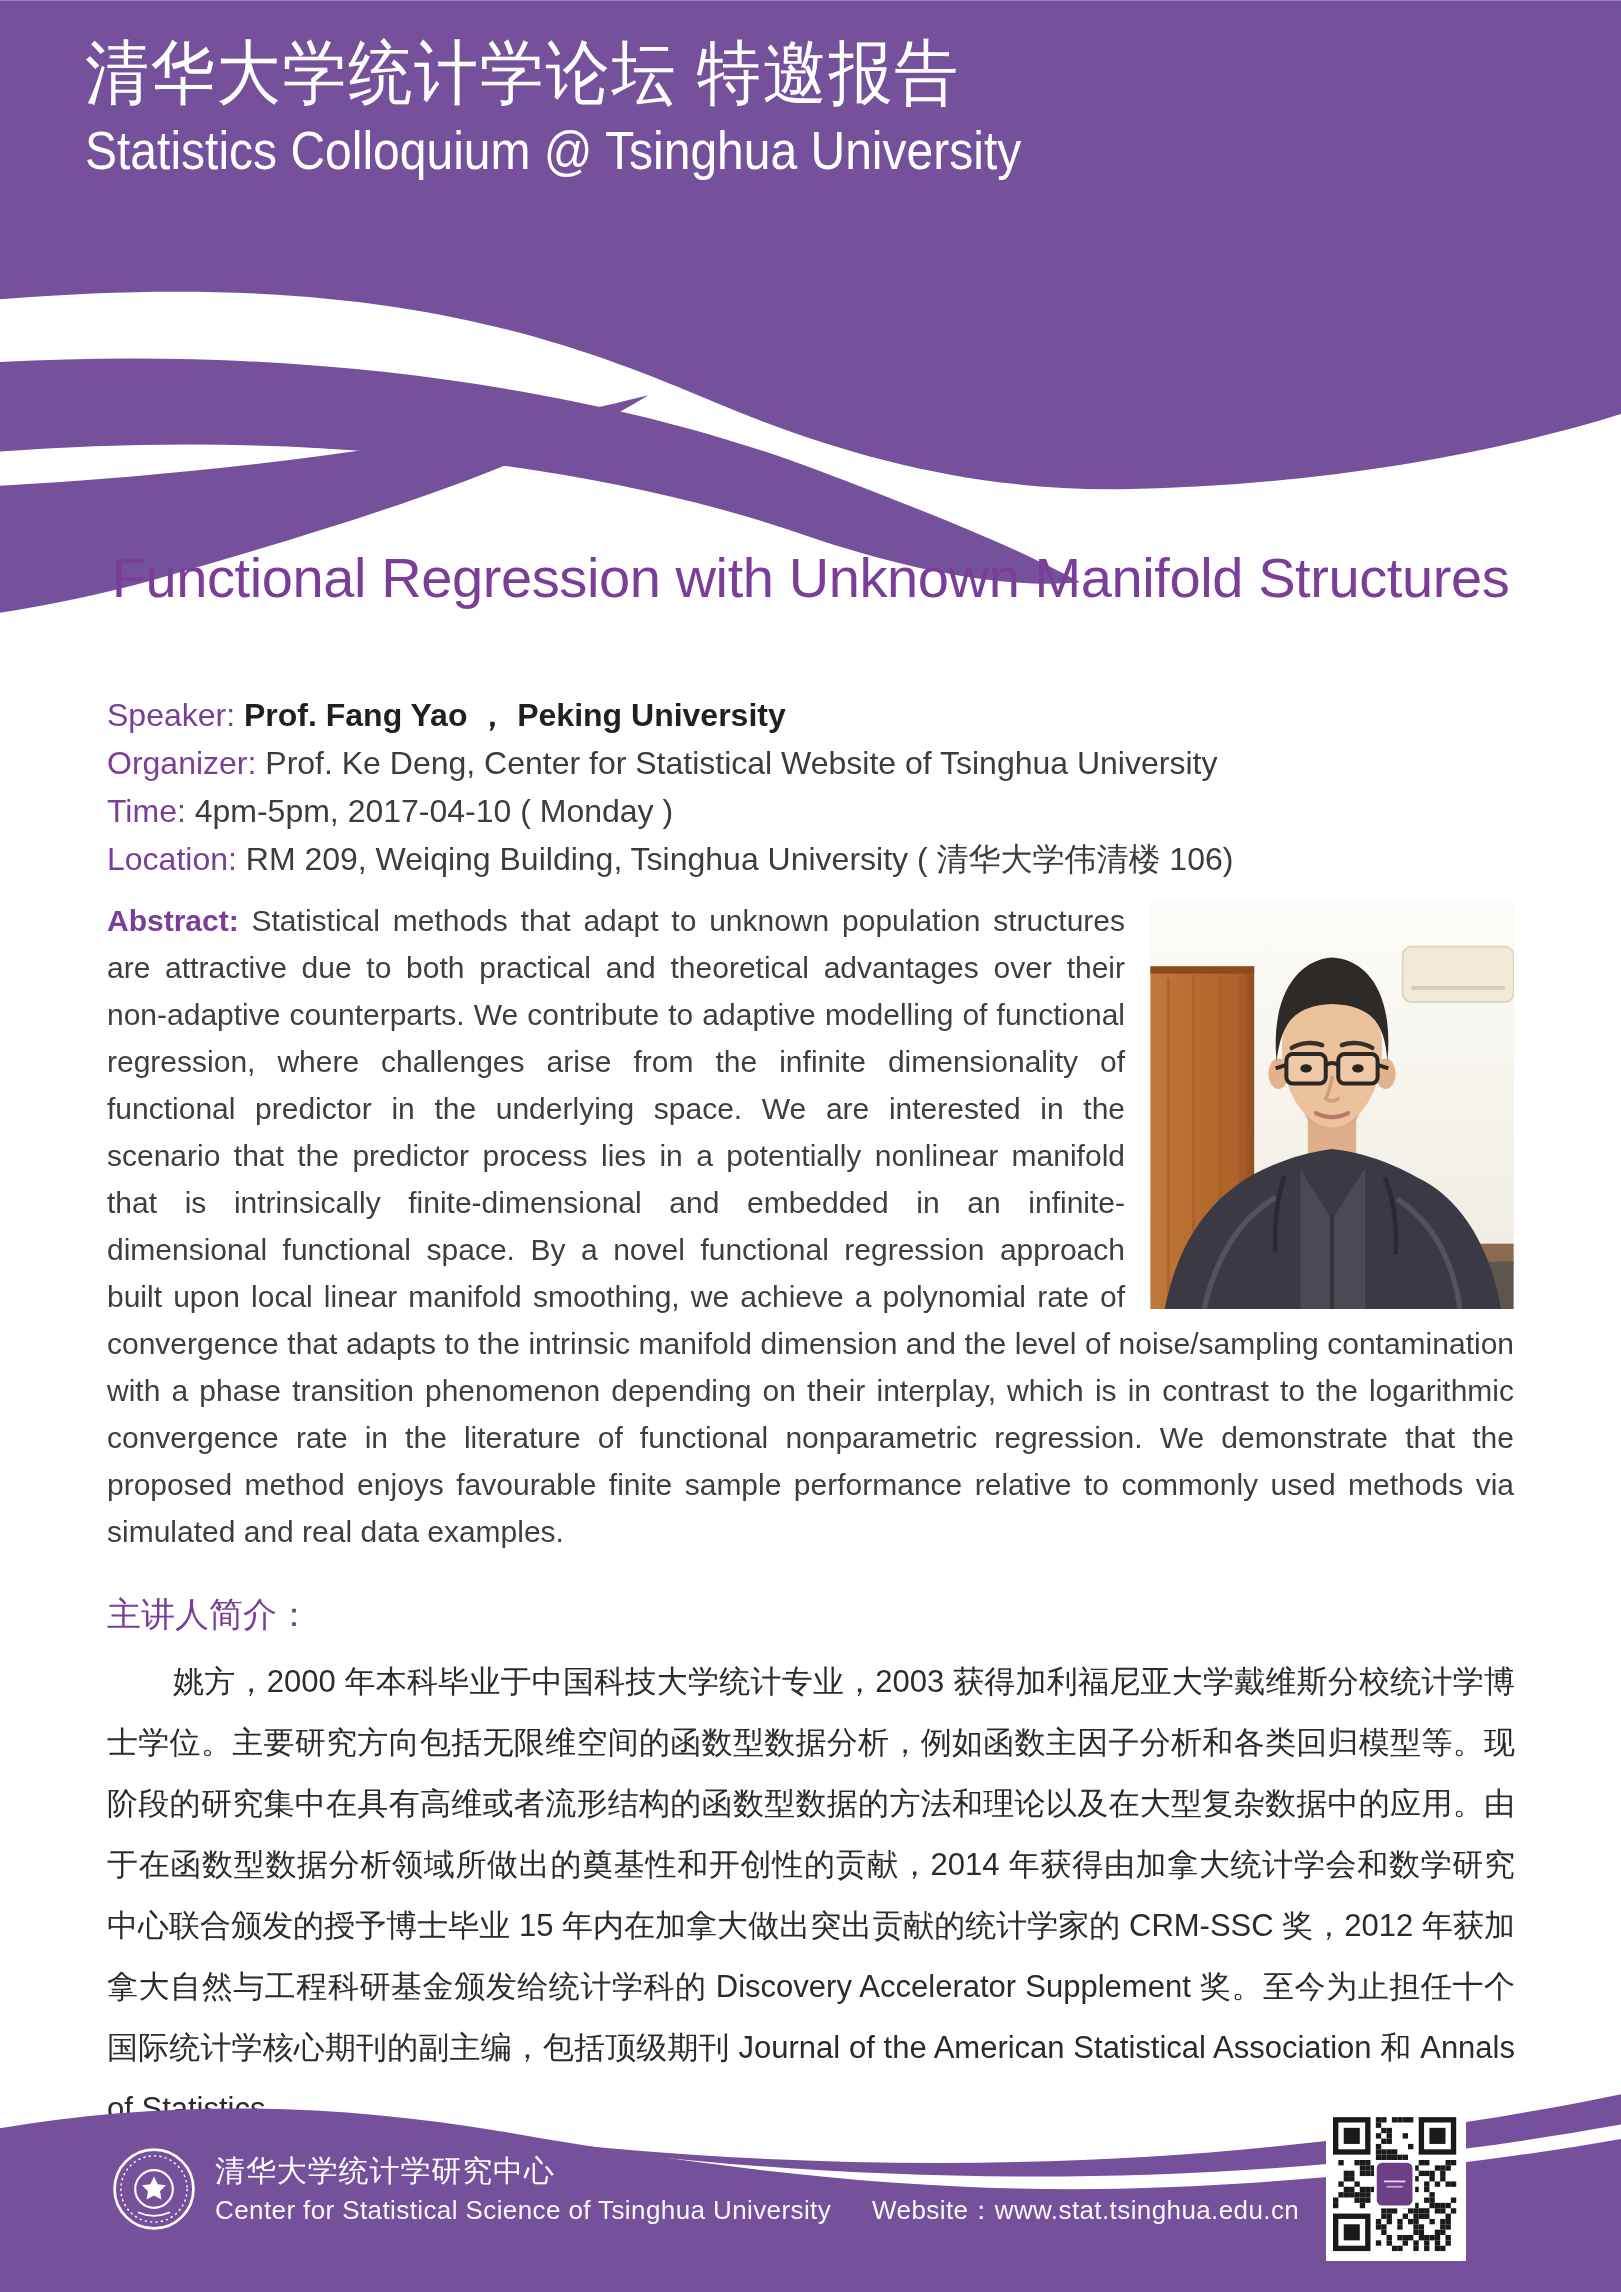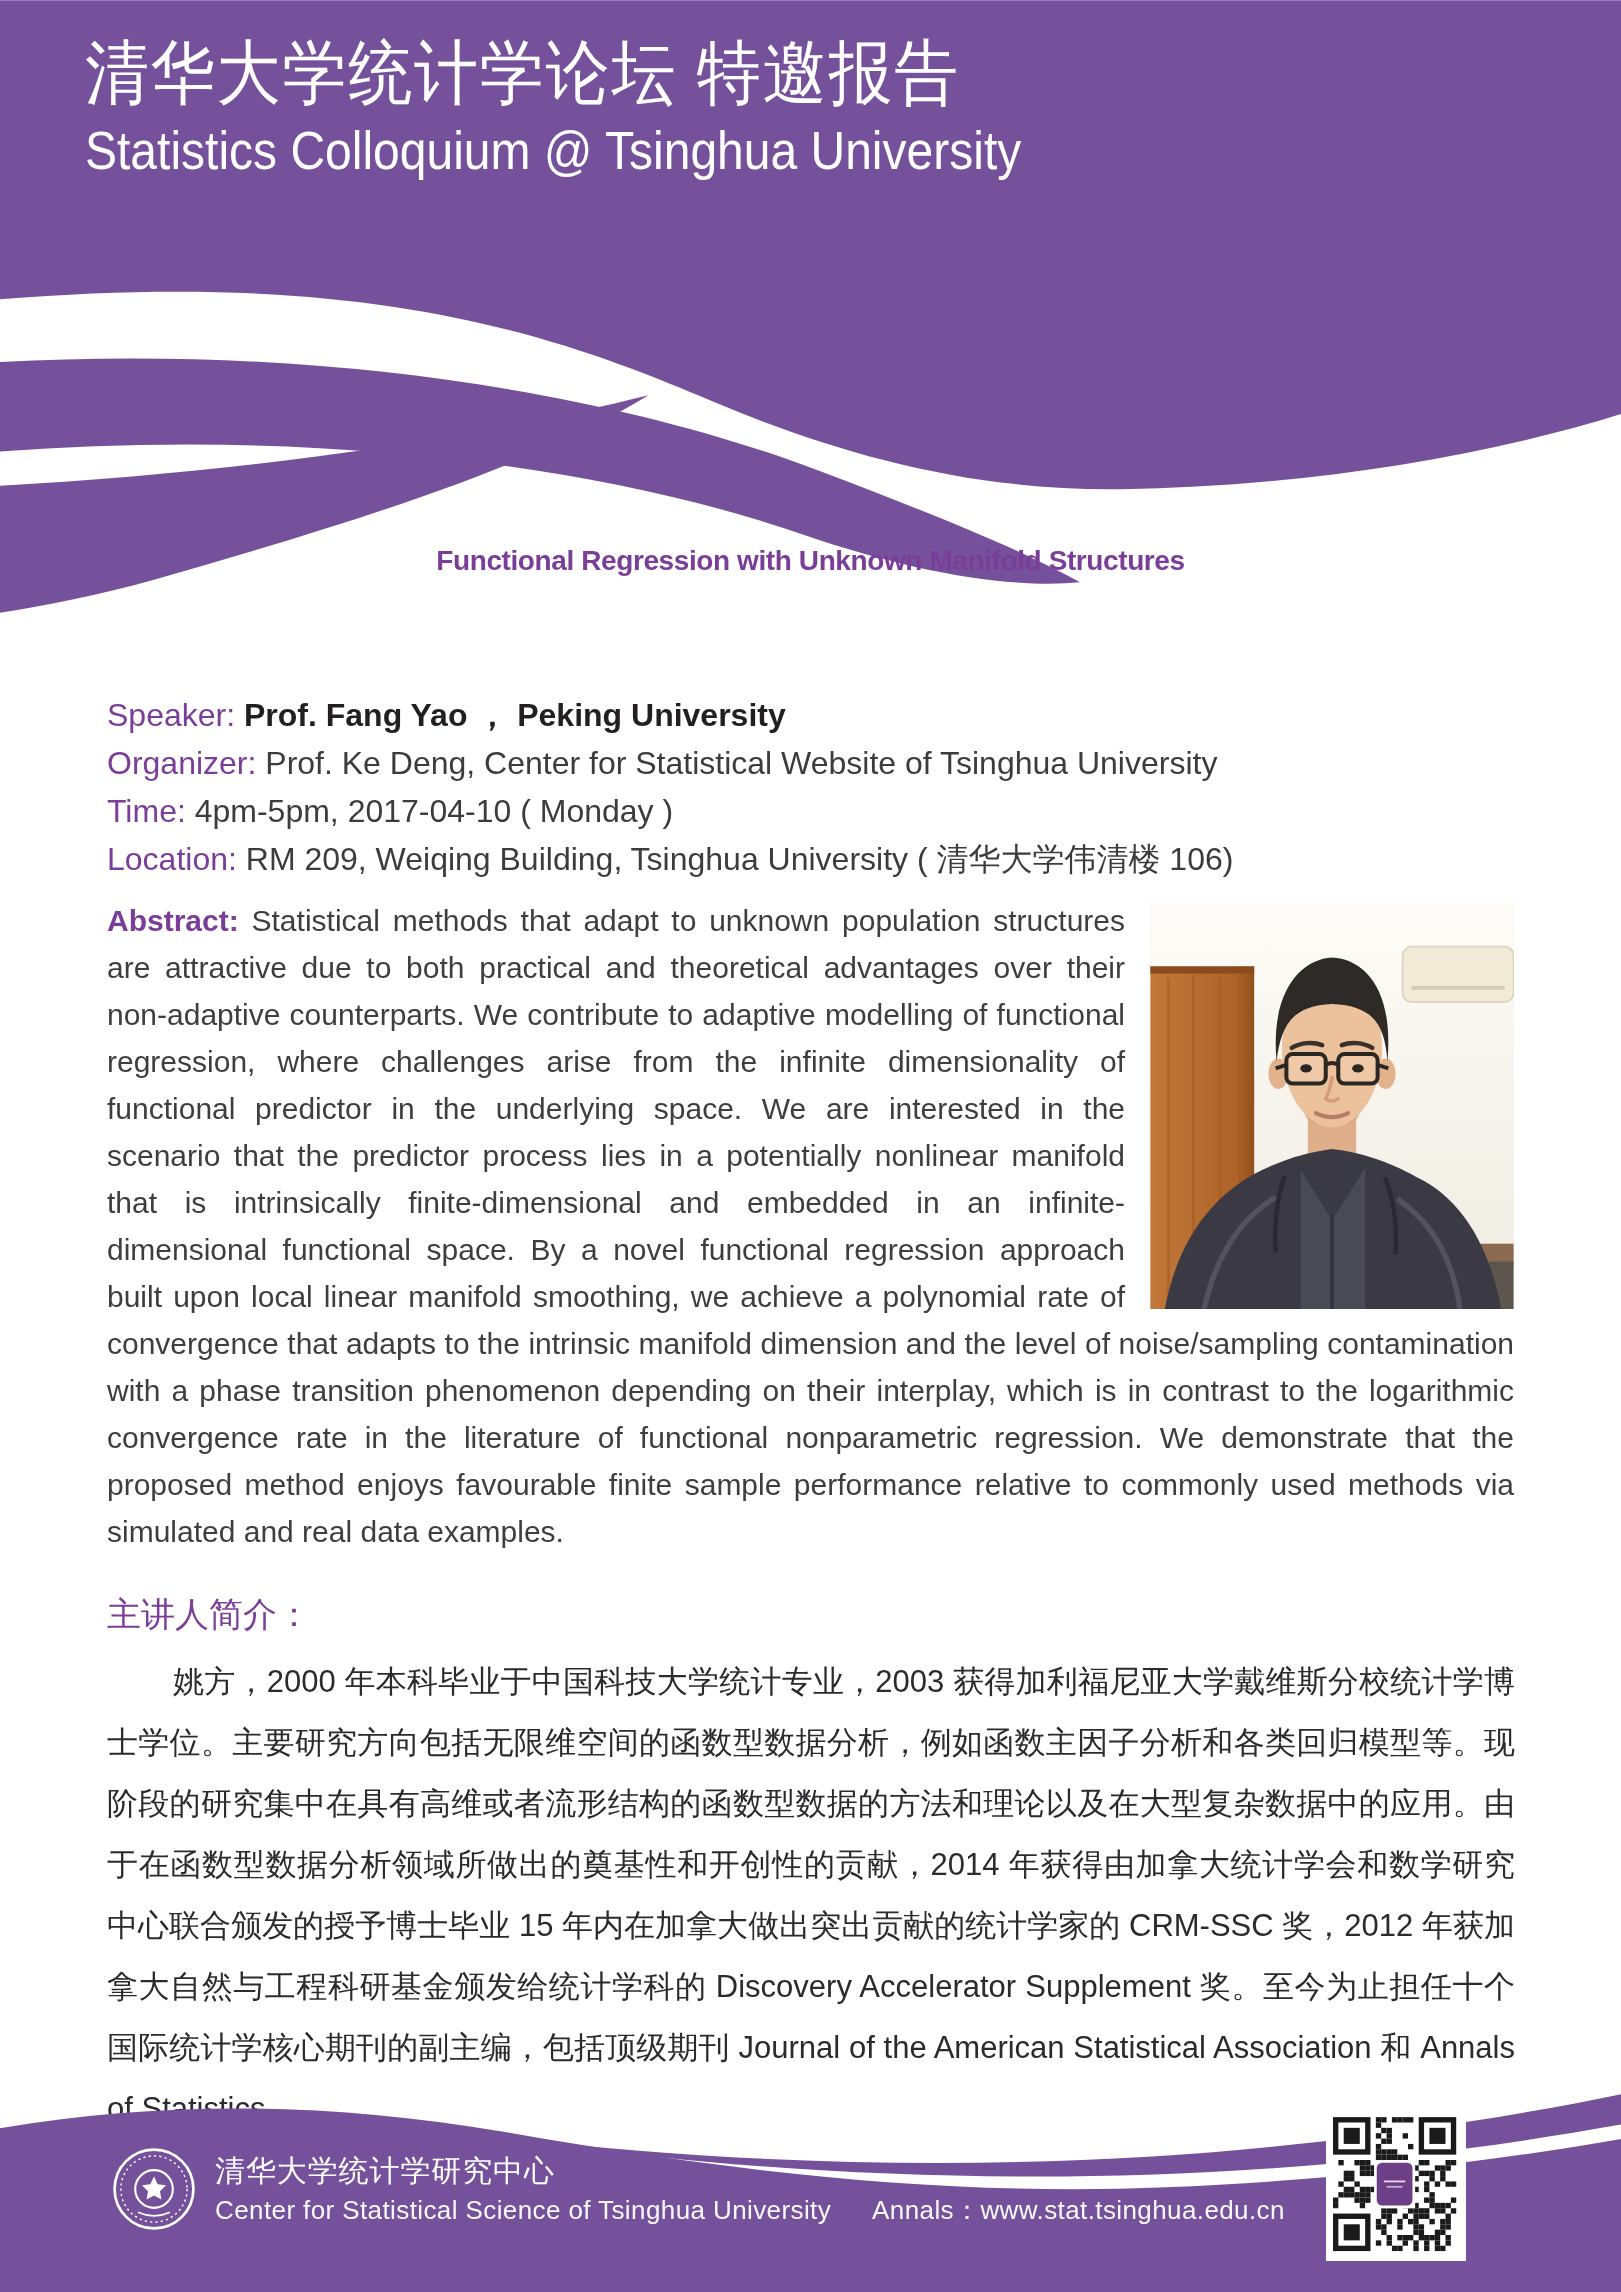--- a/index.html
+++ b/index.html
@@ -13,21 +13,21 @@
 
   
   .header-waves{position:absolute;top:0;left:0;width:1621px;height:699px;}
   .header-text{position:absolute;left:85px;top:34px;color:#ffffff;transform:scaleY(1.10);transform-origin:left top;}
   .header-title-zh{font-size:64px;font-weight:400;letter-spacing:1.8px;line-height:1.12;}
   .header-title-en{font-size:48px;font-weight:400;letter-spacing:0px;margin-top:9px;line-height:1.1;}
 
   
   .talk-title{
     position:absolute;left:54px;right:54px;top:545px;text-align:center;
-    font-size:28px;font-weight:700;color:#7B3E98;letter-spacing:-0.4px;
+    font-size:56px;font-weight:400;color:#7B3E98;letter-spacing:-0.4px;
   }
 
   
   .info{position:absolute;left:107px;right:107px;top:691px;font-size:32px;line-height:48px;color:#3C3C3E;}
   .info .lbl{color:#7B3E98;font-weight:400;}
   .info .val-bold{color:#231F20;font-weight:700;}
 
   
   .abstract{
     position:absolute;left:107px;right:107px;top:897px;
@@ -195,21 +195,21 @@
   <div class="footer-content">
     <svg class="seal" viewBox="0 0 96 96">
       <circle cx="48" cy="48" r="44" fill="none" stroke="#ffffff" stroke-width="3"></circle>
       <circle cx="48" cy="48" r="37" fill="none" stroke="#ffffff" stroke-width="1.6" stroke-dasharray="2.5 3.5"></circle>
       <circle cx="48" cy="48" r="21" fill="none" stroke="#ffffff" stroke-width="2.4"></circle>
       <path d="M48 34 L52.1 42.6 L61.4 43.9 L54.7 50.4 L56.3 59.7 L48 55.2 L39.7 59.7 L41.3 50.4 L34.6 43.9 L43.9 42.6 Z" fill="#ffffff"></path>
       <path d="M30,74 Q48,82 66,74" stroke="#ffffff" stroke-width="2" fill="none"></path>
     </svg>
     <div class="footer-org-zh">清华大学统计学研究中心</div>
     <div class="footer-row2">
-      <span>Center for Statistical Science of Tsinghua University</span><span class="gap"></span><span>Annals：</span><span>www.stat.tsinghua.edu.cn</span>
+      <span>Center for Statistical Science of Tsinghua University</span><span class="gap"></span><span>Website：</span><span>www.stat.tsinghua.edu.cn</span>
     </div>
     <div class="qr-frame">
       <svg id="qr" width="125" height="136" viewBox="0 0 140 152">
           <rect x="48" y="0" width="6" height="6" fill="#1a1a1a"></rect>
           <rect x="54" y="0" width="6" height="6" fill="#1a1a1a"></rect>
           <rect x="66" y="0" width="6" height="6" fill="#1a1a1a"></rect>
           <rect x="72" y="0" width="6" height="6" fill="#1a1a1a"></rect>
           <rect x="78" y="0" width="6" height="6" fill="#1a1a1a"></rect>
           <rect x="84" y="0" width="6" height="6" fill="#1a1a1a"></rect>
           <rect x="48" y="6" width="6" height="6" fill="#1a1a1a"></rect>

